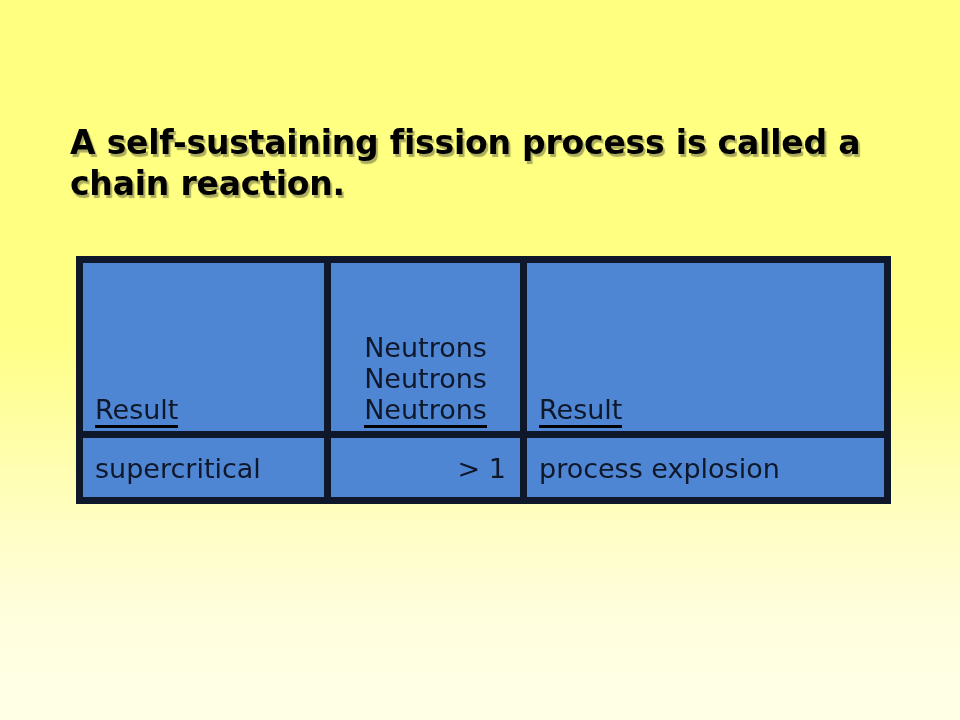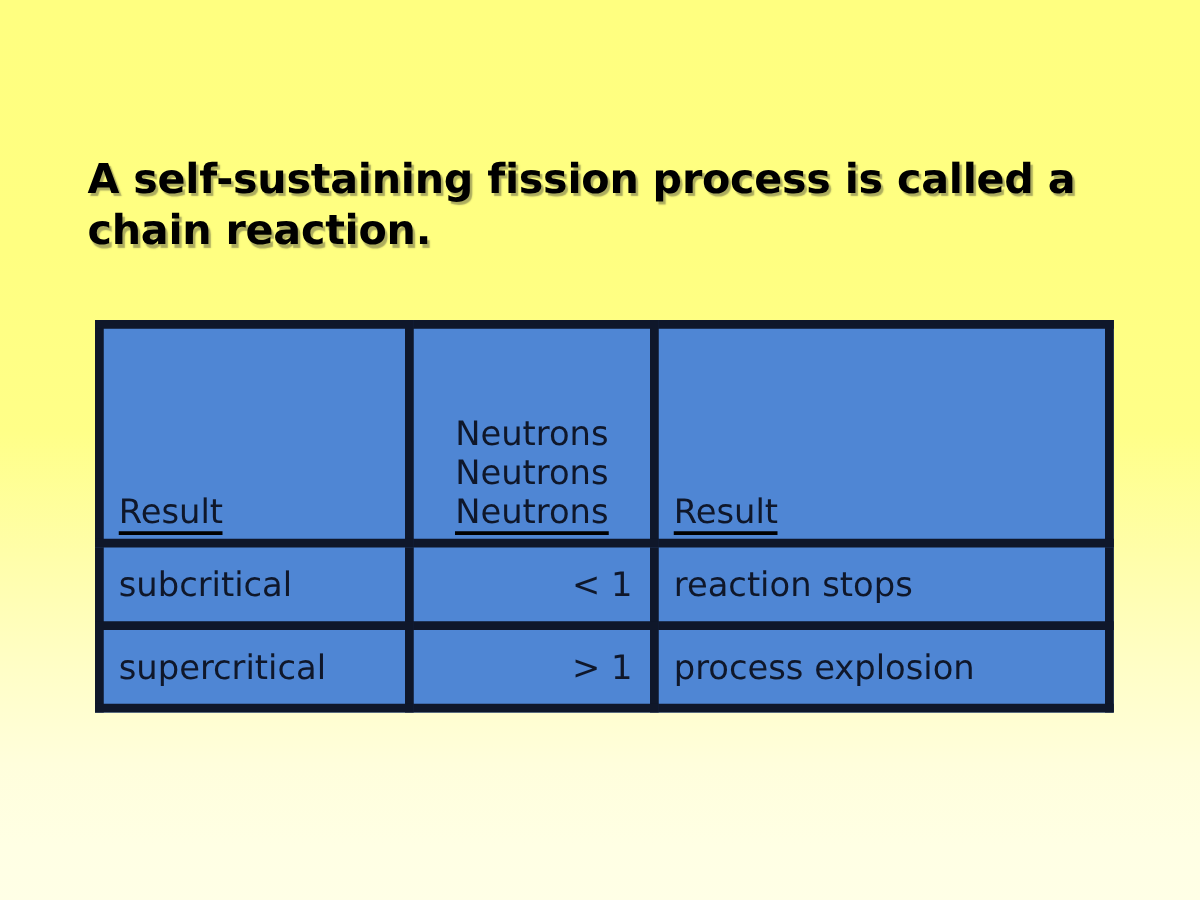--- a/index.html
+++ b/index.html
@@ -158,25 +158,20 @@
             <span class="hdr-line">
               <span class="uline">Neutrons</span>
             </span>
           </span>
         </td>
         <td class="align-left hdr-result-cell">
           <span class="uline">Result</span>
         </td>
       </tr>
 
-      <tr class="data-row">
-        <td class="align-left cell-pad-left">subcritical</td>
-        <td class="align-right">&lt; 1</td>
-        <td class="align-left cell-pad-left">reaction stops</td>
-      </tr>
 
 
       <tr class="data-row">
         <td class="align-left cell-pad-left">supercritical</td>
         <td class="align-right">&gt; 1</td>
         <td class="align-left cell-pad-left">process explosion</td>
       </tr>
     </tbody>
   </table>
 

